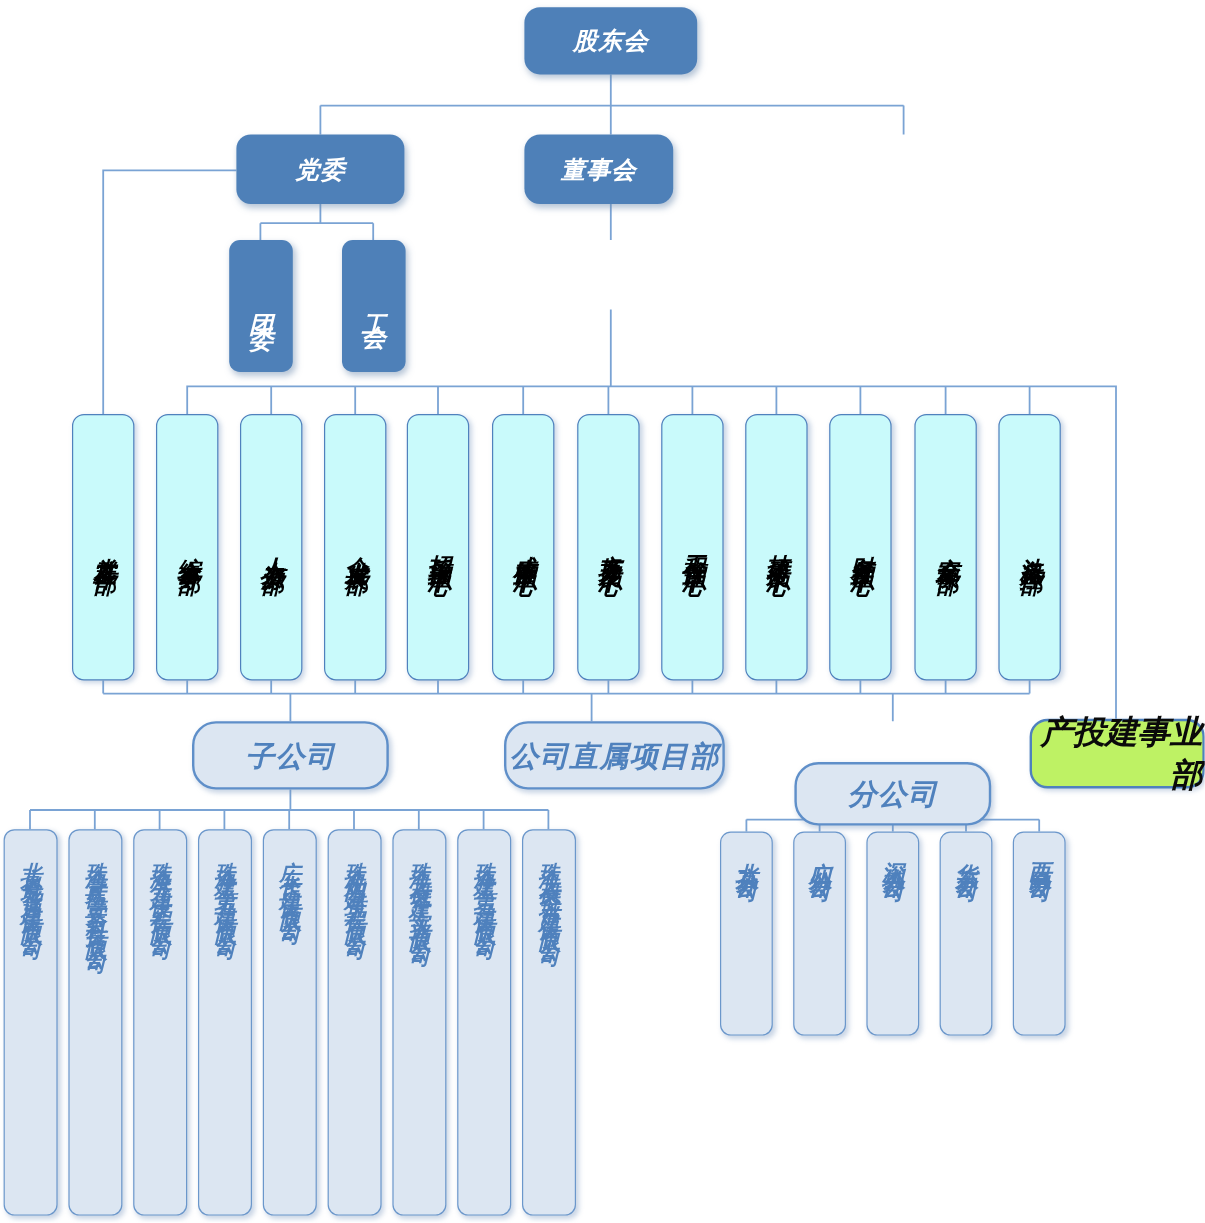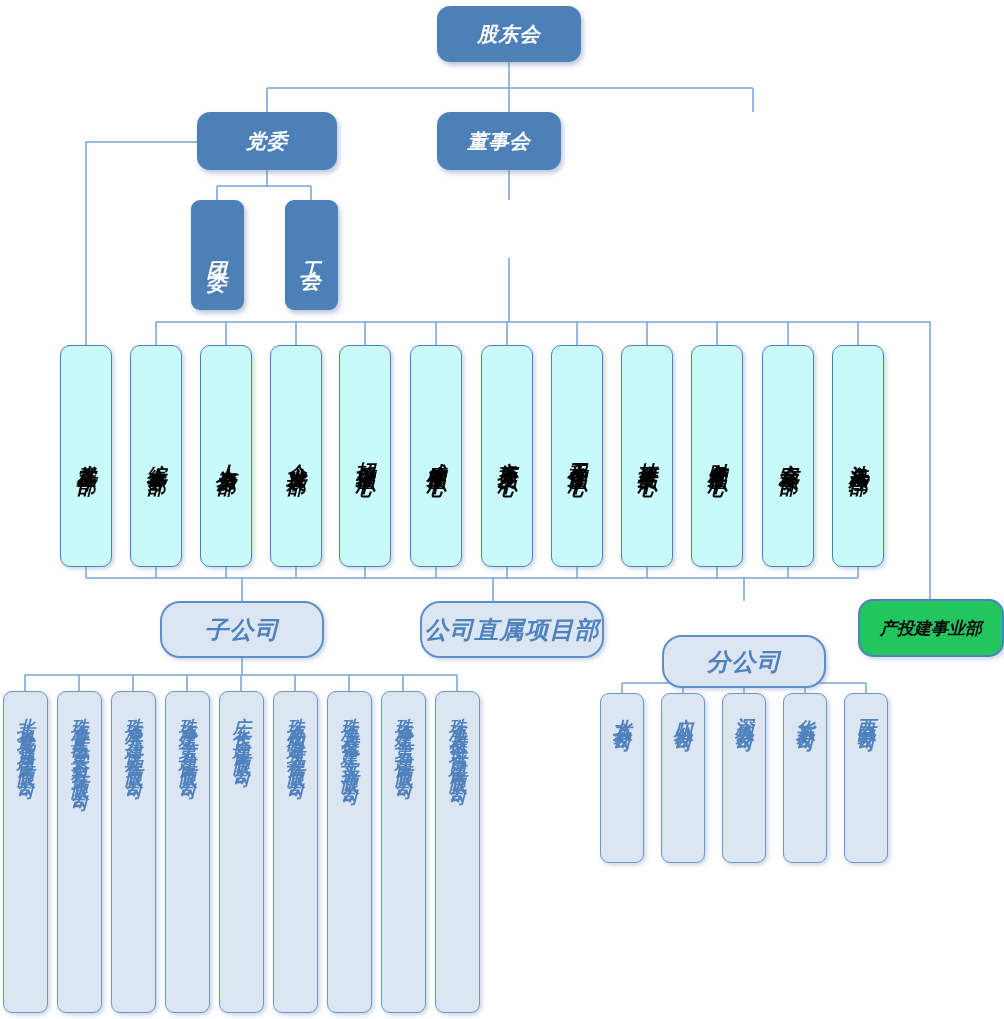--- a/index.html
+++ b/index.html
@@ -28,22 +28,22 @@
     background:#c9fafb; border:1px solid #4f81bd; border-radius:10px;
     color:#000000; font-size:19px; letter-spacing:3px;
     box-shadow:2px 2px 4px rgba(120,150,190,.4);
   }
   .group {
     background:#dce6f2; border:2px solid #5f8fc9; border-radius:20px;
     color:#4f81bd; font-size:24px; letter-spacing:1px;
     box-shadow:2px 2px 4px rgba(120,150,190,.4);
   }
   .cyangroup {
-    background:#22c55e; border:2px solid #4f81bd; border-radius:15px;
-    color:#0a0a0a; font-size:17px;
+    background:#bef264; border:2px solid #4f81bd; border-radius:15px;
+    color:#0a0a0a; font-size:27px;
     box-shadow:2px 2px 4px rgba(120,150,190,.4);
   }
   .sub {
     background:#dce6f2; border:1.5px solid #6b97cb; border-radius:9px;
     color:#4f81bd; font-size:17px; letter-spacing:6px;
     justify-content:flex-start; padding-top:12px;
     box-shadow:2px 2px 4px rgba(120,150,190,.4);
   }
   .branch {
     background:#dce6f2; border:1.5px solid #6b97cb; border-radius:9px;
@@ -76,21 +76,21 @@
       <path d="M242,578 L242,601 M493,578 L493,601 M744,578 L744,601"></path>
 
       <path d="M242,658 L242,675 M25,675 L457,675 M25,675 L25,691 M79,675 L79,691 M133,675 L133,691 M187,675 L187,691 M241,675 L241,691 M295,675 L295,691 M349,675 L349,691 M403,675 L403,691 M457,675 L457,691"></path>
 
       <path d="M744,658 L744,683 M622,683 L866,683 M622,683 L622,693 M683,683 L683,693 M744,683 L744,693 M805,683 L805,693 M866,683 L866,693"></path>
     </g>
   </svg>
 
   <div class="node dark" style="left:437px; top:6px; width:144px; height:56px;">股东会</div>
 
-  <div class="node dark" style="left:197px; top:112px; width:140px; height:58px;">党委</div>
+  <div class="node dark" style="left:197px; top:112px; width:140px; height:58px;border-radius:12px;">党委</div>
   <div class="node dark" style="left:437px; top:112px; width:124px; height:58px;">董事会</div>
 
   <div class="node pchild vtext" style="left:191px; top:200px; width:53px; height:110px;">团委</div>
   <div class="node pchild vtext" style="left:285px; top:200px; width:53px; height:110px;">工会</div>
 
 
   <div class="node dept vtext" style="left:60px;  top:345px; width:52px; height:222px;">党群工作部</div>
   <div class="node dept vtext" style="left:130px; top:345px; width:52px; height:222px;">综合事务部</div>
   <div class="node dept vtext" style="left:200px; top:345px; width:52px; height:222px;">人力资源部</div>
   <div class="node dept vtext" style="left:270px; top:345px; width:52px; height:222px;">企业发展部</div>

